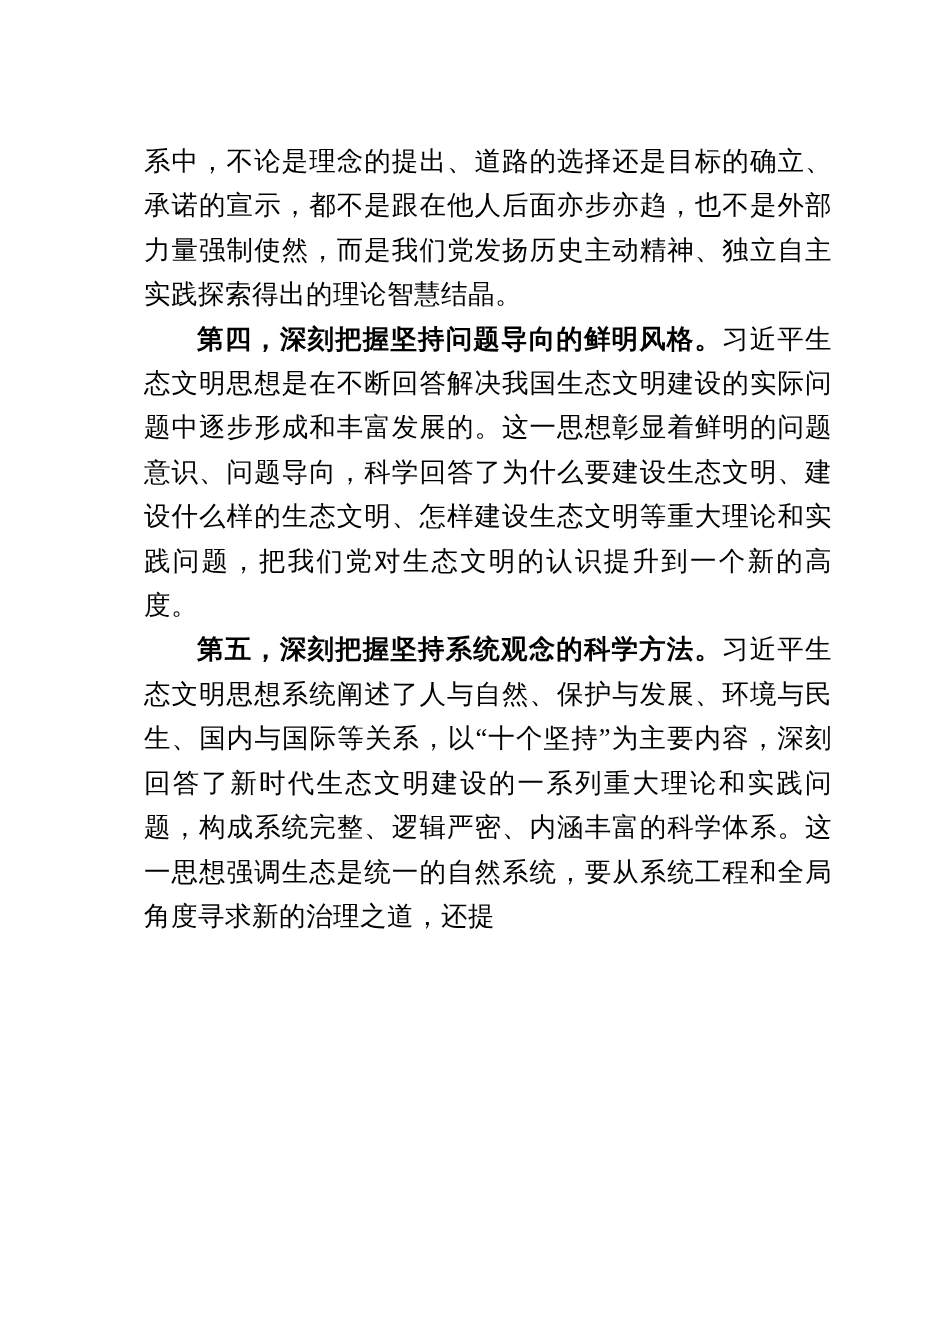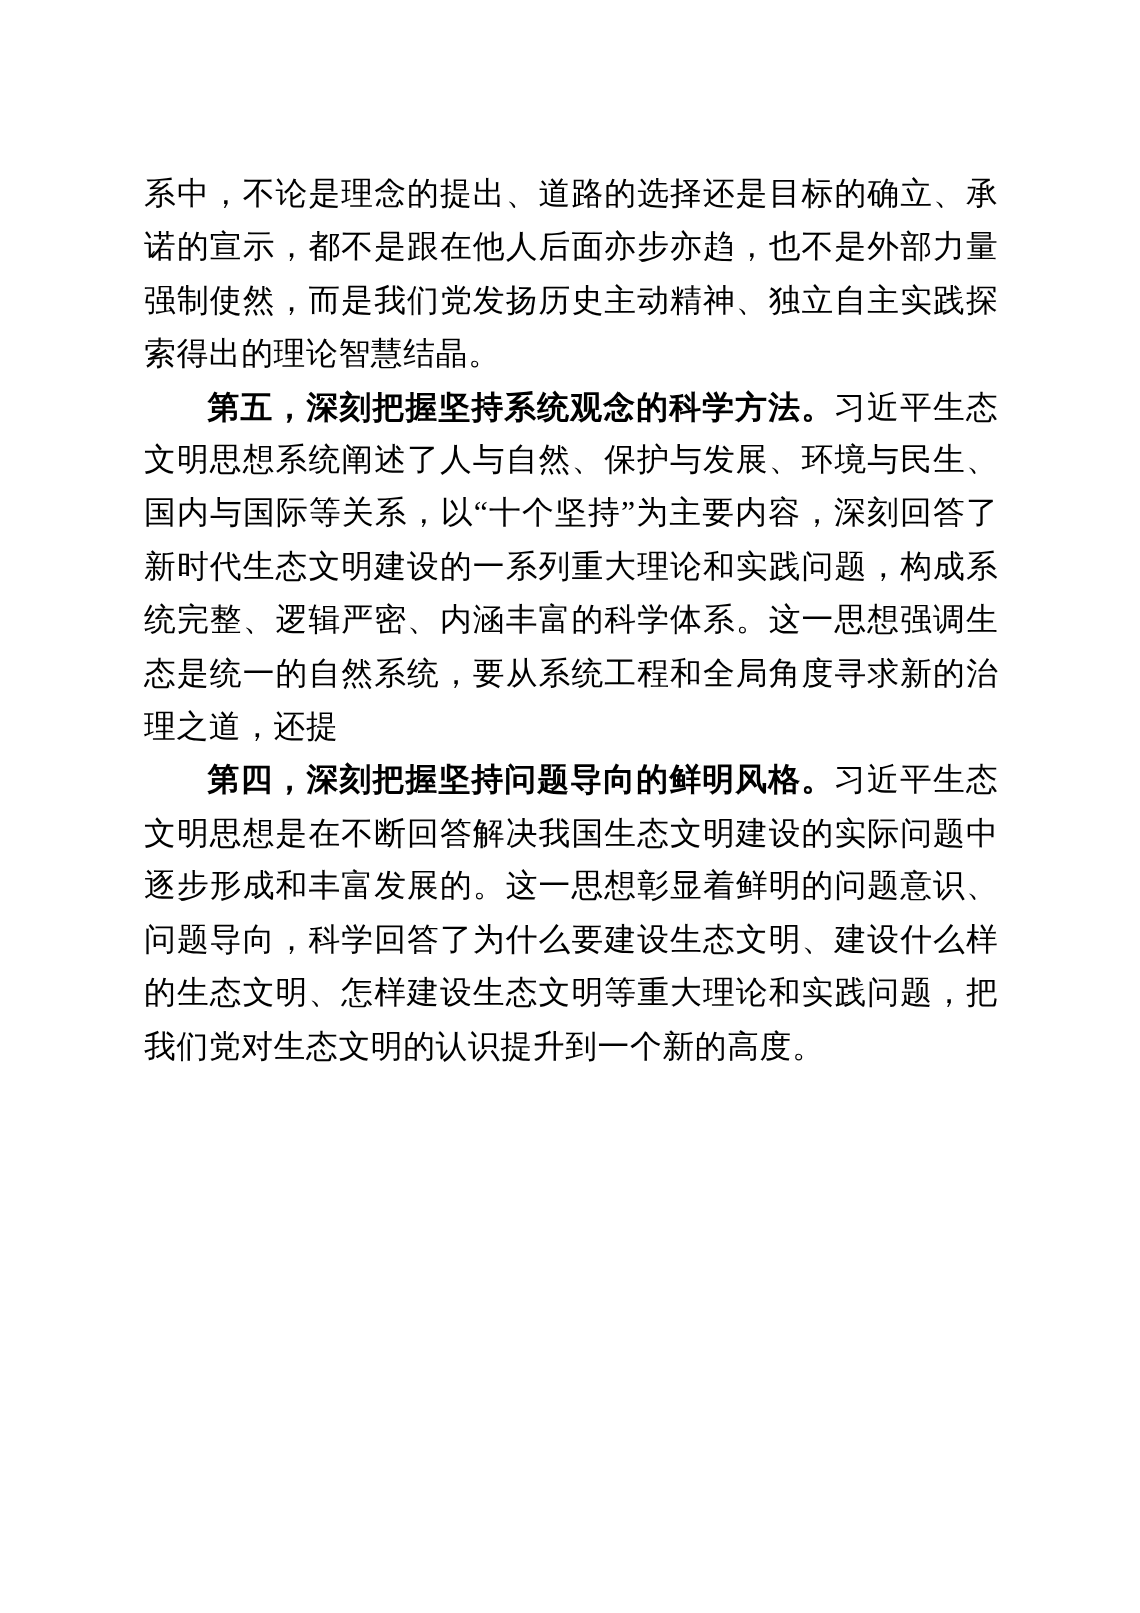--- a/index.html
+++ b/index.html
@@ -16,20 +16,21 @@
     overflow: hidden;
     padding: 139px 118px 0 120px;
   }
   .doc {
     font-family: "Liberation Serif", serif;
     font-size: 26.5px;
     line-height: 44.4px;
     color: #000000;
     text-align: justify;
     letter-spacing: 0.5px;
+    margin-left: 24px;
   }
   .para {
     margin: 0;
     text-indent: 2em;
   }
   .para.continuation {
     text-indent: 0;
   }
   .lead {
     font-weight: bold;
@@ -37,18 +38,18 @@
 </style>
 </head>
 <body>
 
 <div class="page">
   <div class="doc">
 
     <p class="para continuation"><span>系中，不论是理念的提出、道路的选择还是目标的确立、承诺的宣示，都不是跟在他人后面亦步亦趋，也不是外部力量强制使然，而是我们党发扬历史主动精神、独立自主实践探索得出的理论智慧结晶。</span></p>
 
 
+    <p class="para"><span class="lead">第四，深刻把握坚持问题导向的鲜明风格。</span><span>习近平生态文明思想是在不断回答解决我国生态文明建设的实际问题中逐步形成和丰富发展的。这一思想彰显着鲜明的问题意识、问题导向，科学回答了为什么要建设生态文明、建设什么样的生态文明、怎样建设生态文明等重大理论和实践问题，把我们党对生态文明的认识提升到一个新的高度。</span></p>
+
     <p class="para"><span class="lead">第五，深刻把握坚持系统观念的科学方法。</span><span>习近平生态文明思想系统阐述了人与自然、保护与发展、环境与民生、国内与国际等关系，以“十个坚持”为主要内容，深刻回答了新时代生态文明建设的一系列重大理论和实践问题，构成系统完整、逻辑严密、内涵丰富的科学体系。这一思想强调生态是统一的自然系统，要从系统工程和全局角度寻求新的治理之道，还提</span></p>
-
-    <p class="para"><span class="lead">第四，深刻把握坚持问题导向的鲜明风格。</span><span>习近平生态文明思想是在不断回答解决我国生态文明建设的实际问题中逐步形成和丰富发展的。这一思想彰显着鲜明的问题意识、问题导向，科学回答了为什么要建设生态文明、建设什么样的生态文明、怎样建设生态文明等重大理论和实践问题，把我们党对生态文明的认识提升到一个新的高度。</span></p>
 
   </div>
 </div>
 
 </body></html>

